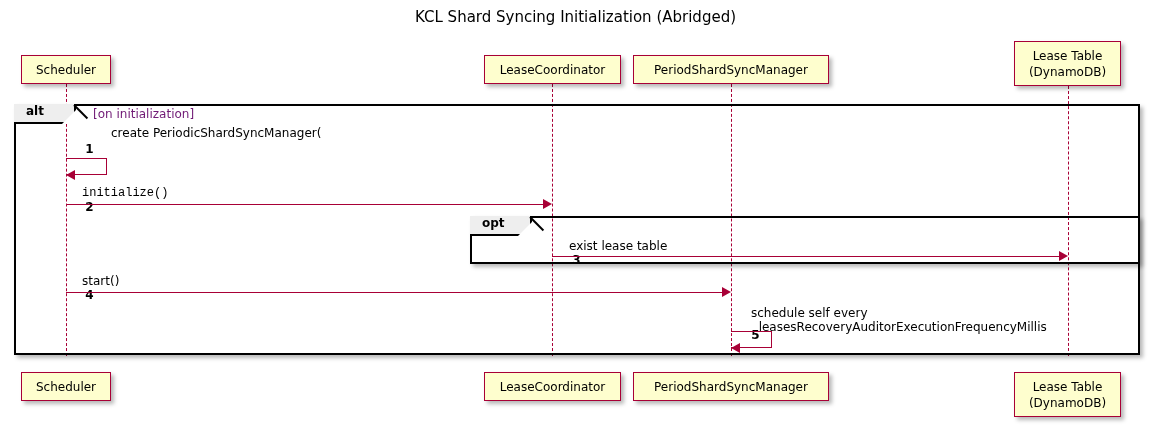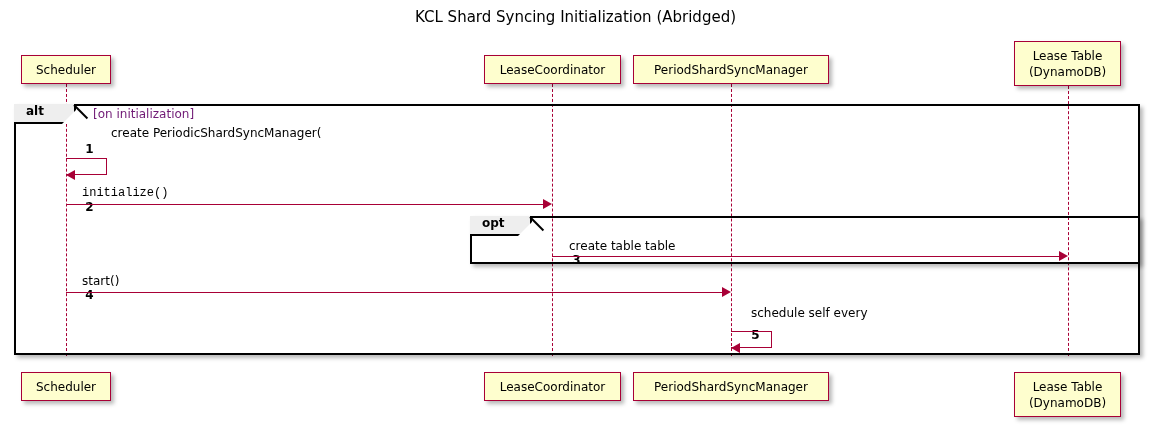--- a/index.html
+++ b/index.html
@@ -184,35 +184,36 @@
 
   <div class="frame" style="left:470px; top:216px; width:670px; height:48px;"></div>
   <div class="frame-tab" style="left:470px; top:216px; width:62px; height:20px;">
     <span>opt</span>
   </div>
   <div class="frame-notch-line" style="left:530px; top:216px; width:19px; transform: rotate(45deg);"></div>
 
   <div class="msg-label" style="left:557px; top:239px;">
     <span class="msg-num">3</span>
   </div>
-  <div class="msg-label" style="left:569px; top:239px;">create table table</div>
+  <div class="msg-label" style="left:569px; top:239px;">exist lease table</div>
   <div class="msg-line" style="left:552px; top:256px; width:507px;"></div>
   <div class="arrow-right" style="left:1059px; top:251px;"></div>
 
   <div class="msg-label" style="left:70px; top:274px;">
     <span class="msg-num">4</span>
   </div>
   <div class="msg-label" style="left:82px; top:274px;">start()</div>
   <div class="msg-line" style="left:66px; top:292px; width:656px;"></div>
   <div class="arrow-right" style="left:722px; top:287px;"></div>
 
   <div class="msg-label" style="left:736px; top:314px;">
     <span class="msg-num">5</span>
   </div>
   <div class="msg-label" style="left:751px; top:306px;">schedule self every</div>
+  <div class="msg-label" style="left:751px; top:320px;">  leasesRecoveryAuditorExecutionFrequencyMillis</div>
   <div class="self-loop" style="left:731px; top:331px; width:41px; height:17px;"></div>
   <div class="arrow-left" style="left:731px; top:343px;"></div>
 
   <div class="participant" style="left:21px; top:372px; width:90px; height:29px;">
     <span>Scheduler</span>
   </div>
   <div class="participant" style="left:484px; top:372px; width:137px; height:29px;">
     <span>LeaseCoordinator</span>
   </div>
   <div class="participant" style="left:633px; top:372px; width:196px; height:29px;">

